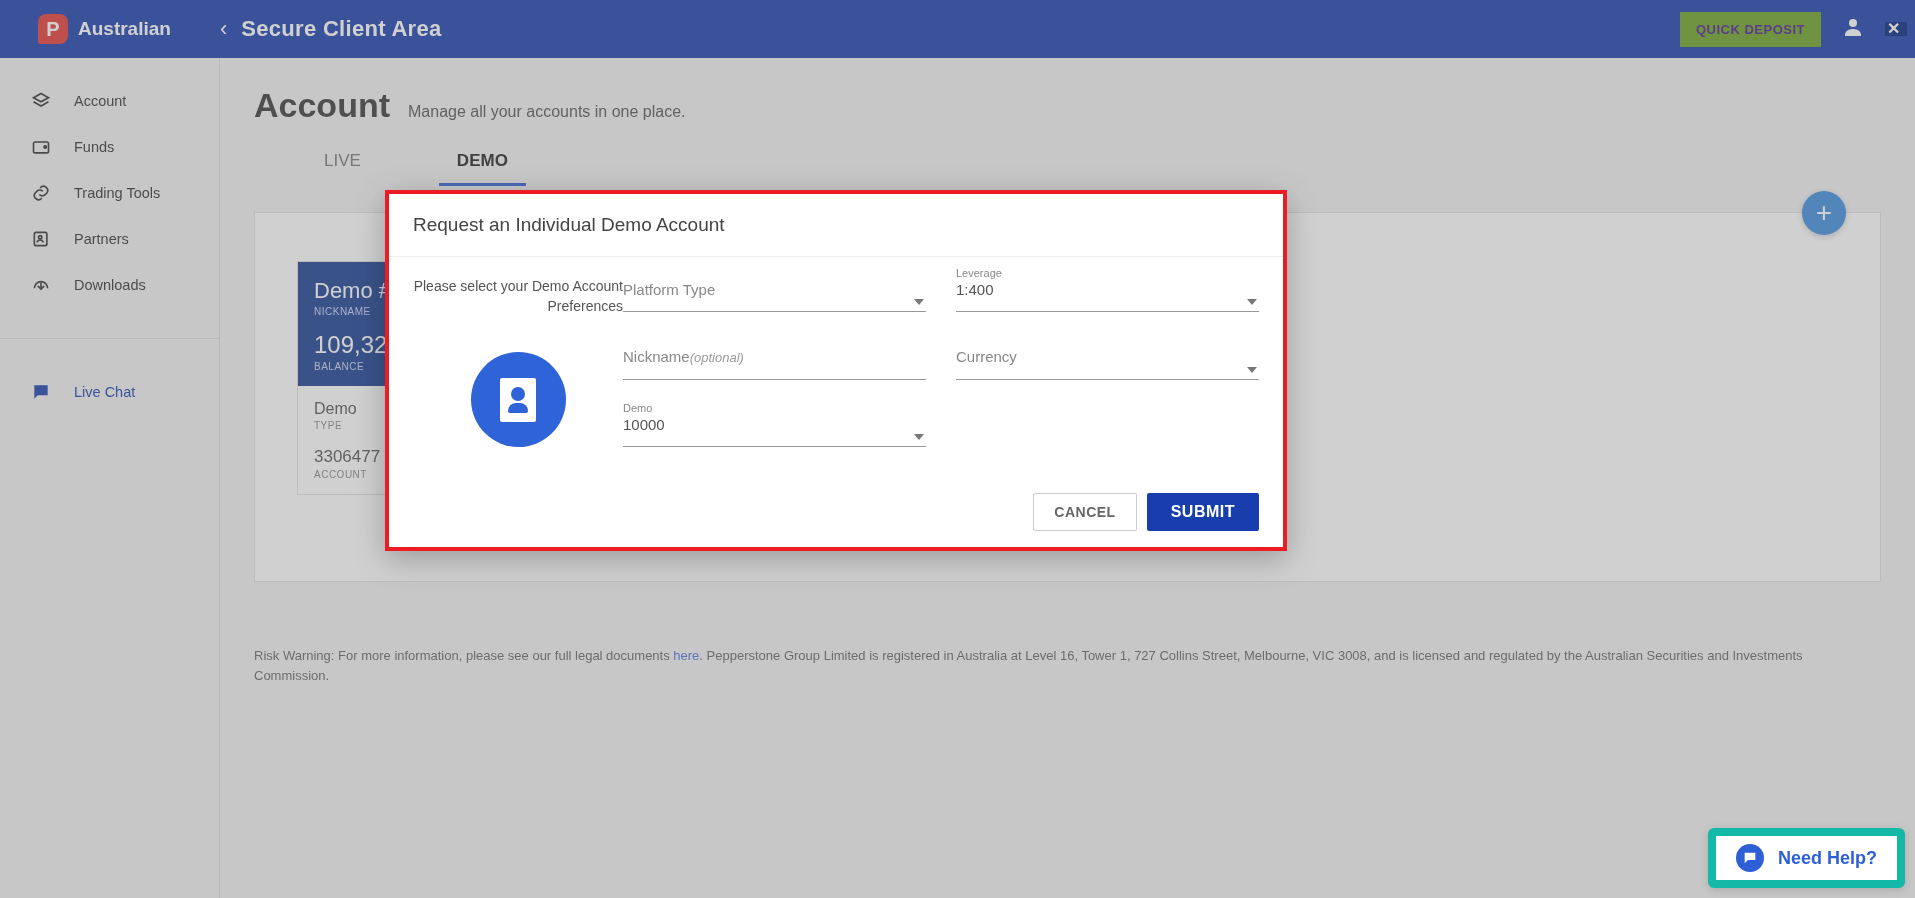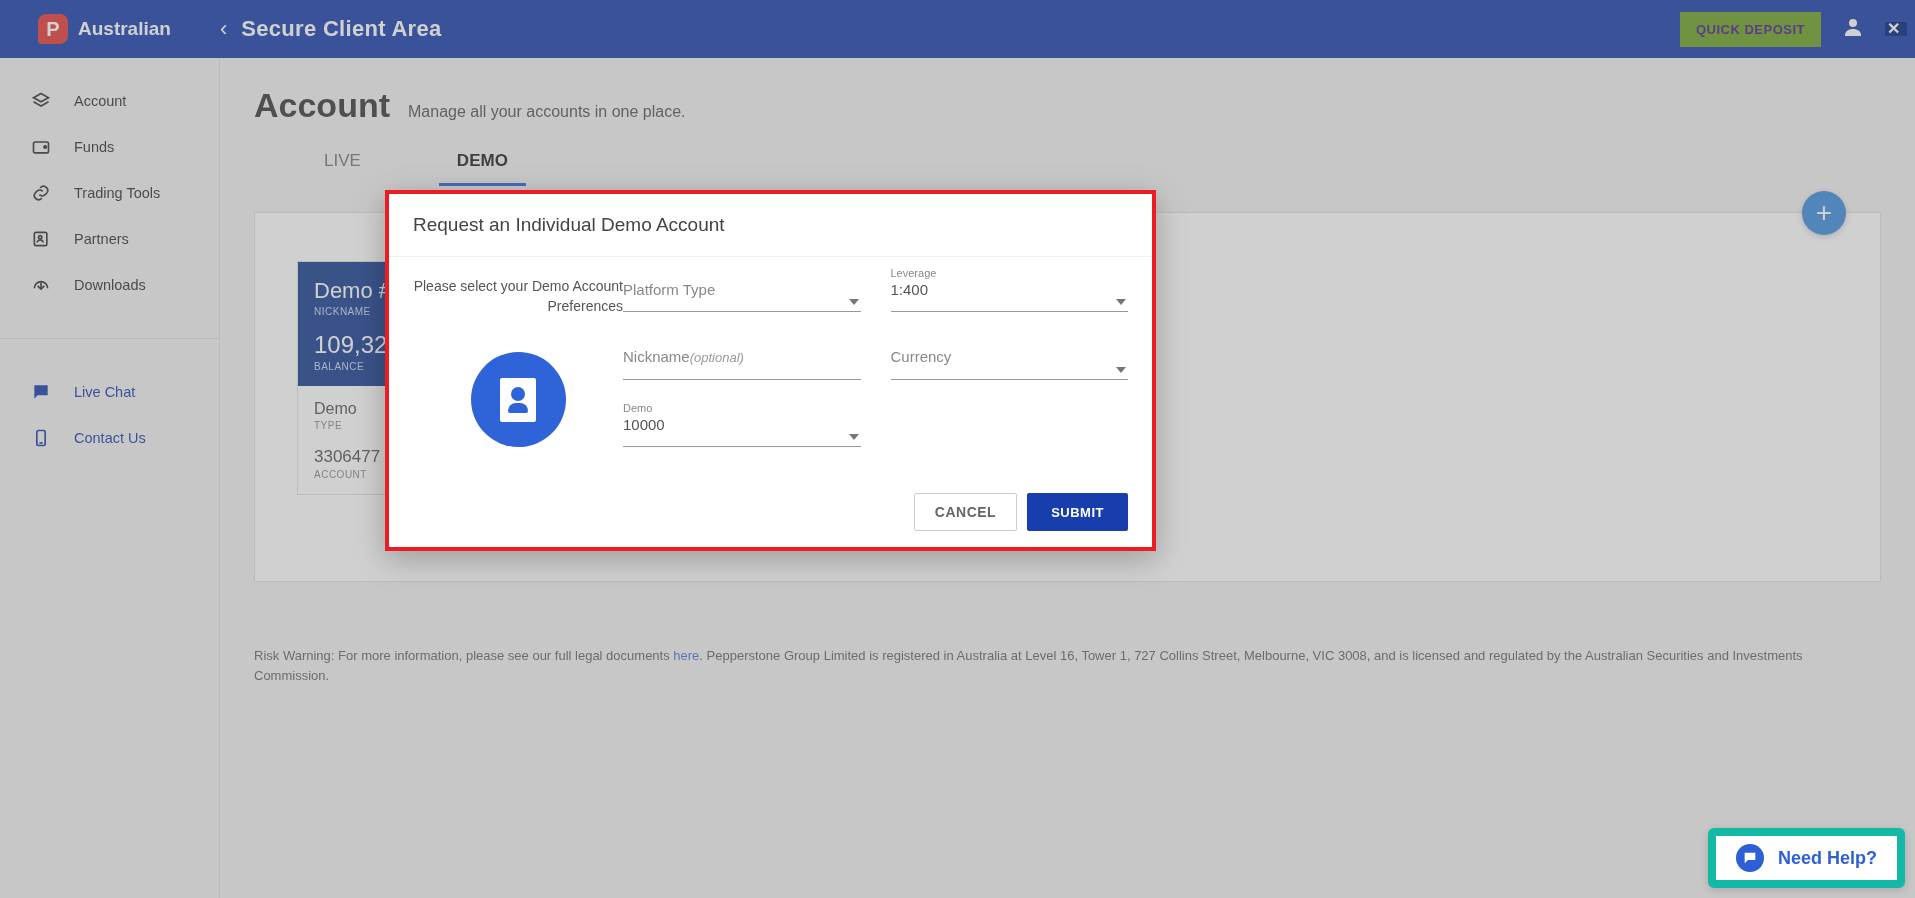--- a/index.html
+++ b/index.html
@@ -52,40 +52,40 @@
 .acct-number { font-size: 17px; margin-top: 16px; }
 
 
 .risk { font-size: 13px; color: #666; margin-top: 64px; line-height: 1.5; }
 .risk a { color: #4a73d9; text-decoration: none; }
 
 
 .dim { position: fixed; inset: 0; background: rgba(120,120,120,0.35); z-index: 5; }
 
 
-.modal-border { position: fixed; top: 190px; left: 385px; width: 771px; background: #ed1c24; padding: 4px; z-index: 10; box-shadow: 0 8px 30px rgba(0,0,0,.25); }
+.modal-border { position: fixed; top: 190px; left: 385px; width: 902px; background: #ed1c24; padding: 4px; z-index: 10; box-shadow: 0 8px 30px rgba(0,0,0,.25); }
 .modal { background: #fff; }
 .modal-head { padding: 20px 24px; font-size: 19px; color: #444; font-weight: 400; border-bottom: 1px solid #eee; }
 .modal-body { padding: 20px 24px 30px; display: flex; }
 .modal-left { width: 210px; font-size: 14px; color: #555; }
 .modal-left-text { margin-bottom: 36px; line-height: 1.4; text-align: right; }
 .modal-illus { width: 95px; height: 95px; background: #2f63d8; border-radius: 50%; margin: 20px auto 0; display: flex; align-items: center; justify-content: center; }
 .modal-illus-inner { width: 36px; height: 44px; background: #fff; border-radius: 2px; display: flex; flex-direction: column; align-items: center; justify-content: center; }
 .modal-illus-head { width: 14px; height: 14px; background: #2f63d8; border-radius: 50%; margin-bottom: 2px; }
 .modal-illus-body { width: 20px; height: 10px; background: #2f63d8; border-radius: 8px 8px 2px 2px; }
 .modal-right { flex: 1; display: grid; grid-template-columns: 1fr 1fr; column-gap: 30px; row-gap: 36px; padding-top: 4px; }
 .field { position: relative; border-bottom: 1px solid #999; padding-bottom: 4px; }
 .field-label-sm { font-size: 11px; color: #888; position: absolute; top: -14px; }
 .field-value { font-size: 15px; color: #555; }
 .field-placeholder { font-size: 15px; color: #888; }
 .optional { color: #999; font-style: italic; font-size: 13px; }
 .dropdown-arrow { position: absolute; right: 2px; bottom: 6px; width: 0; height: 0; border-left: 5px solid transparent; border-right: 5px solid transparent; border-top: 6px solid #777; }
 .modal-foot { padding: 16px 24px; display: flex; justify-content: flex-end; gap: 10px; }
 .btn-cancel { border: 1px solid #ccc; background: #fff; color: #666; font-size: 14px; font-weight: 600; padding: 10px 20px; cursor: pointer; border-radius: 2px; letter-spacing: 0.5px; }
-.btn-submit { border: none; background: #173eac; color: #fff; font-size: 13px; font-weight: 600; padding: 10px 24px; cursor: pointer; border-radius: 2px; letter-spacing: 0.5px; }
+.btn-submit { border: none; background: #173eac; color: #fff; font-size: 16px; font-weight: 600; padding: 10px 24px; cursor: pointer; border-radius: 2px; letter-spacing: 0.5px; }
 
 
 .help-widget { position: fixed; right: 10px; bottom: 10px; background: #fff; border: 8px solid #14b8a6; border-radius: 6px; display: flex; align-items: center; padding: 8px 20px; cursor: pointer; z-index: 20; box-shadow: 0 2px 8px rgba(0,0,0,.15); }
 .help-widget .chat-dot { width: 28px; height: 28px; border-radius: 50%; background: #2d5fd6; margin-right: 14px; display: flex; align-items: center; justify-content: center; }
 .help-text { color: #2d5fd6; font-size: 18px; font-weight: 600; }
 </style>
 </head>
 <body>
 
 <div class="header">
@@ -161,29 +161,20 @@
   </ul>
   <div class="sep"></div>
   <ul>
     <li class="blue">
       <span class="sb-icon">
           <svg viewBox="0 0 24 24" fill="#173eac">
             <path d="M4 4h16v12H8l-4 4z"></path>
           </svg>
         </span>
       <span>Live Chat</span>
-    </li>
-    <li class="blue">
-      <span class="sb-icon">
-          <svg viewBox="0 0 24 24" fill="none" stroke="#173eac" stroke-width="2">
-            <rect x="7" y="3" width="10" height="18" rx="2"></rect>
-            <line x1="10" y1="18" x2="14" y2="18"></line>
-          </svg>
-        </span>
-      <span>Contact Us</span>
     </li>
   </ul>
 </div>
 
 <div class="main">
   <div class="page-head">
     <div class="page-title">Account</div>
     <div class="page-subtitle">Manage all your accounts in one place.</div>
   </div>
   <div class="tabs">

